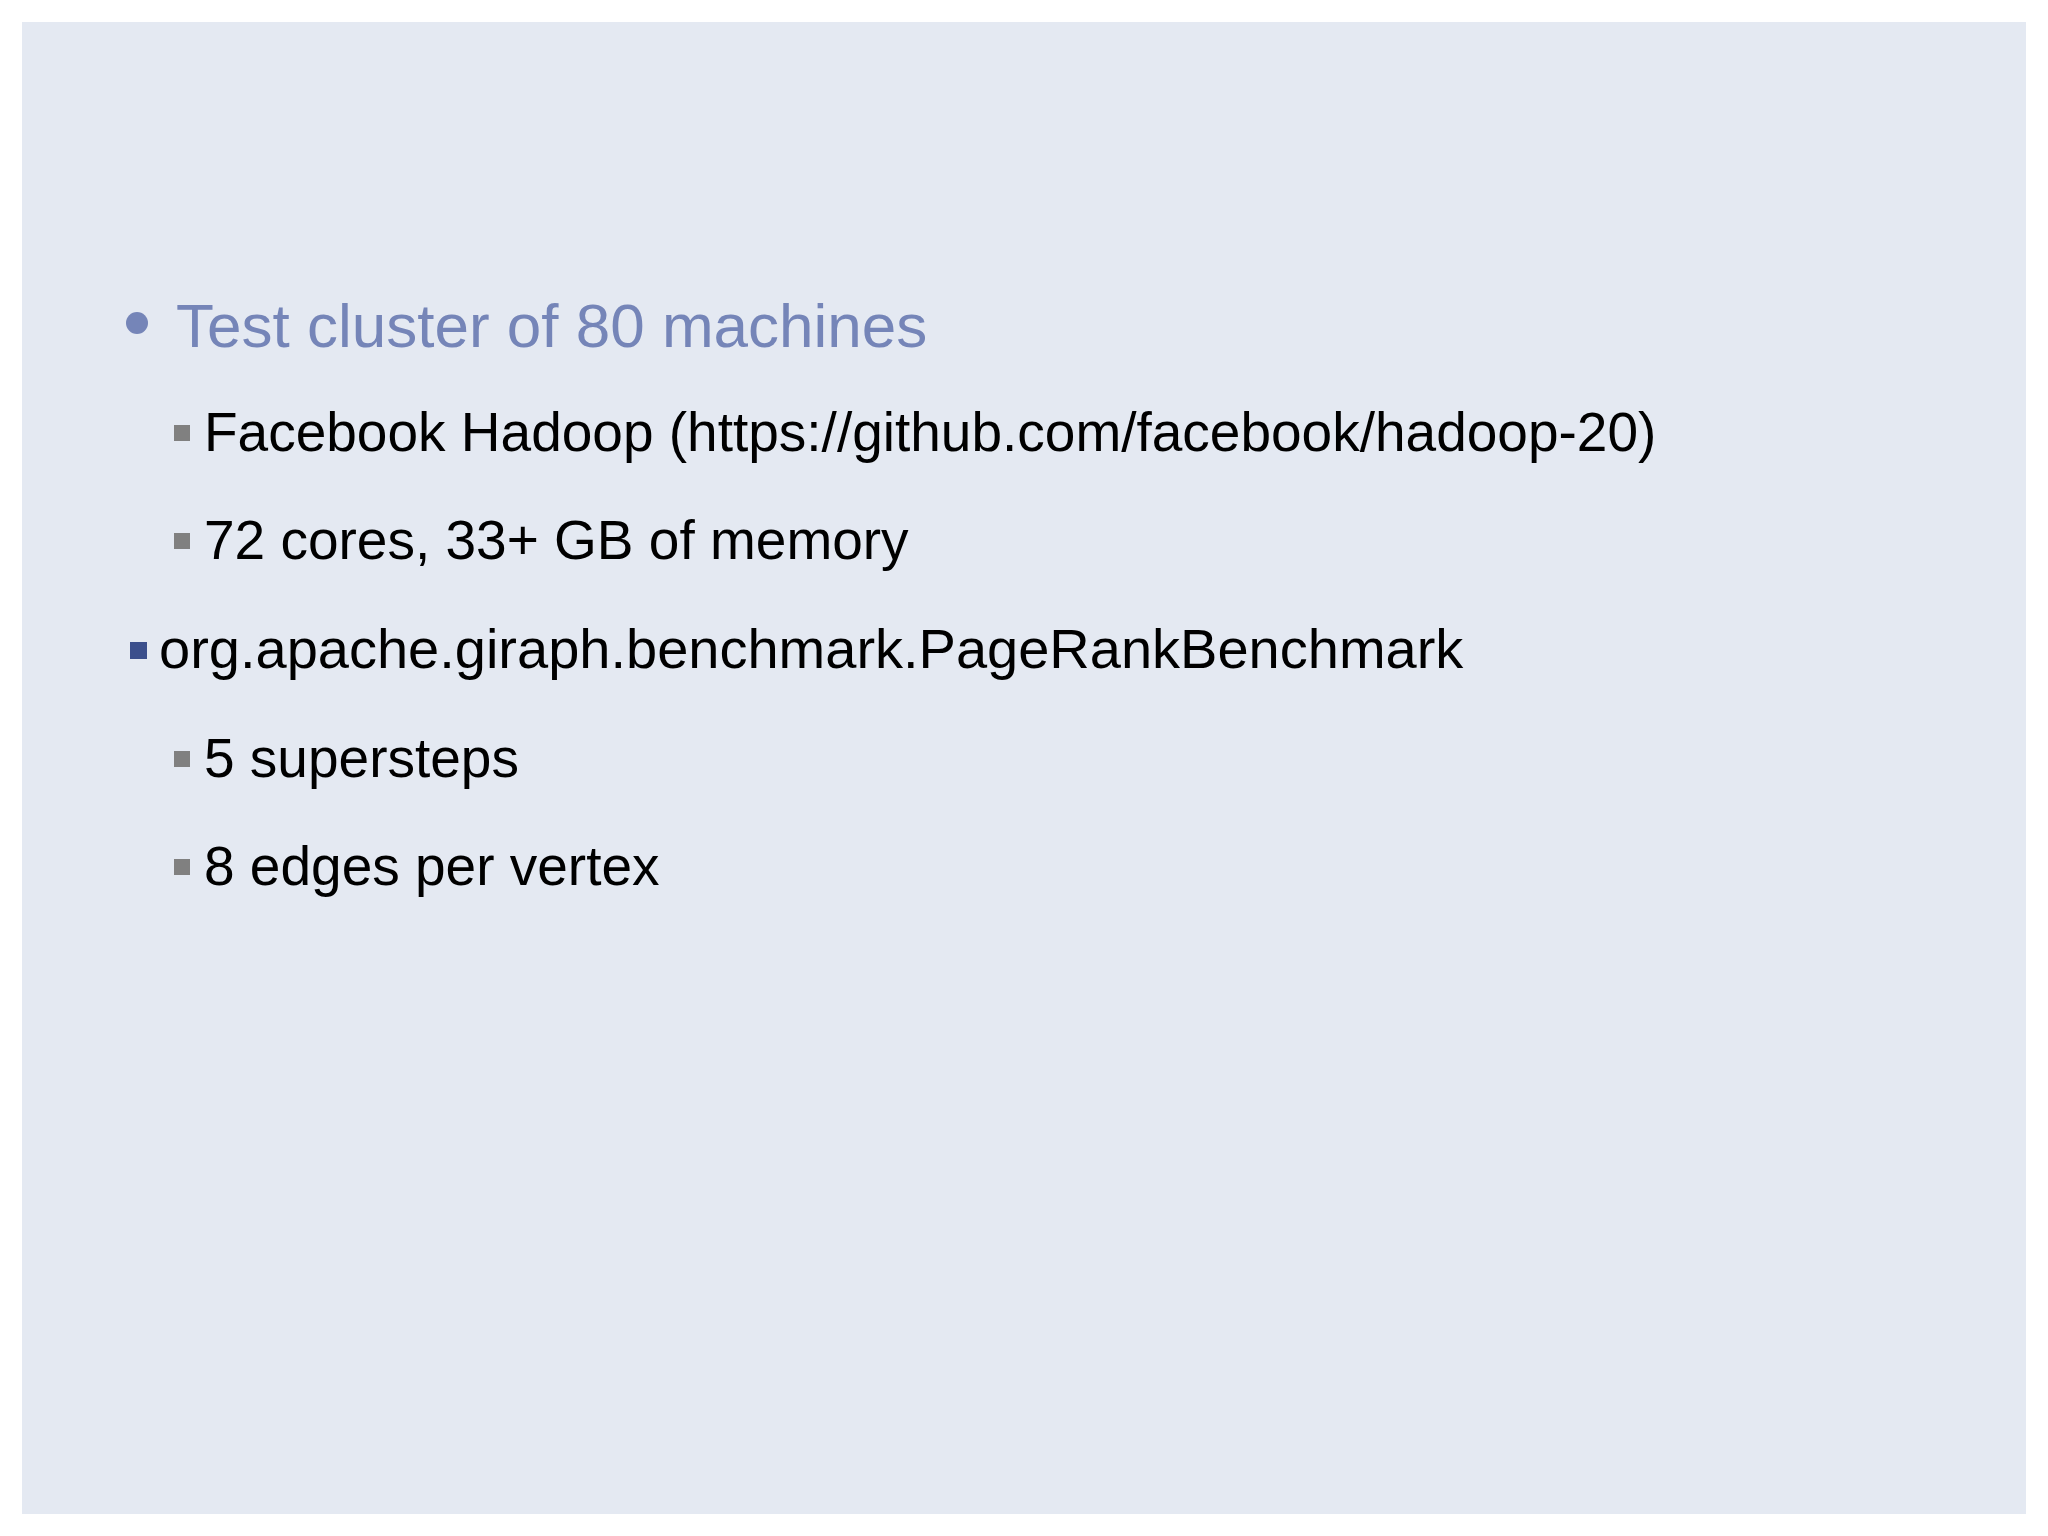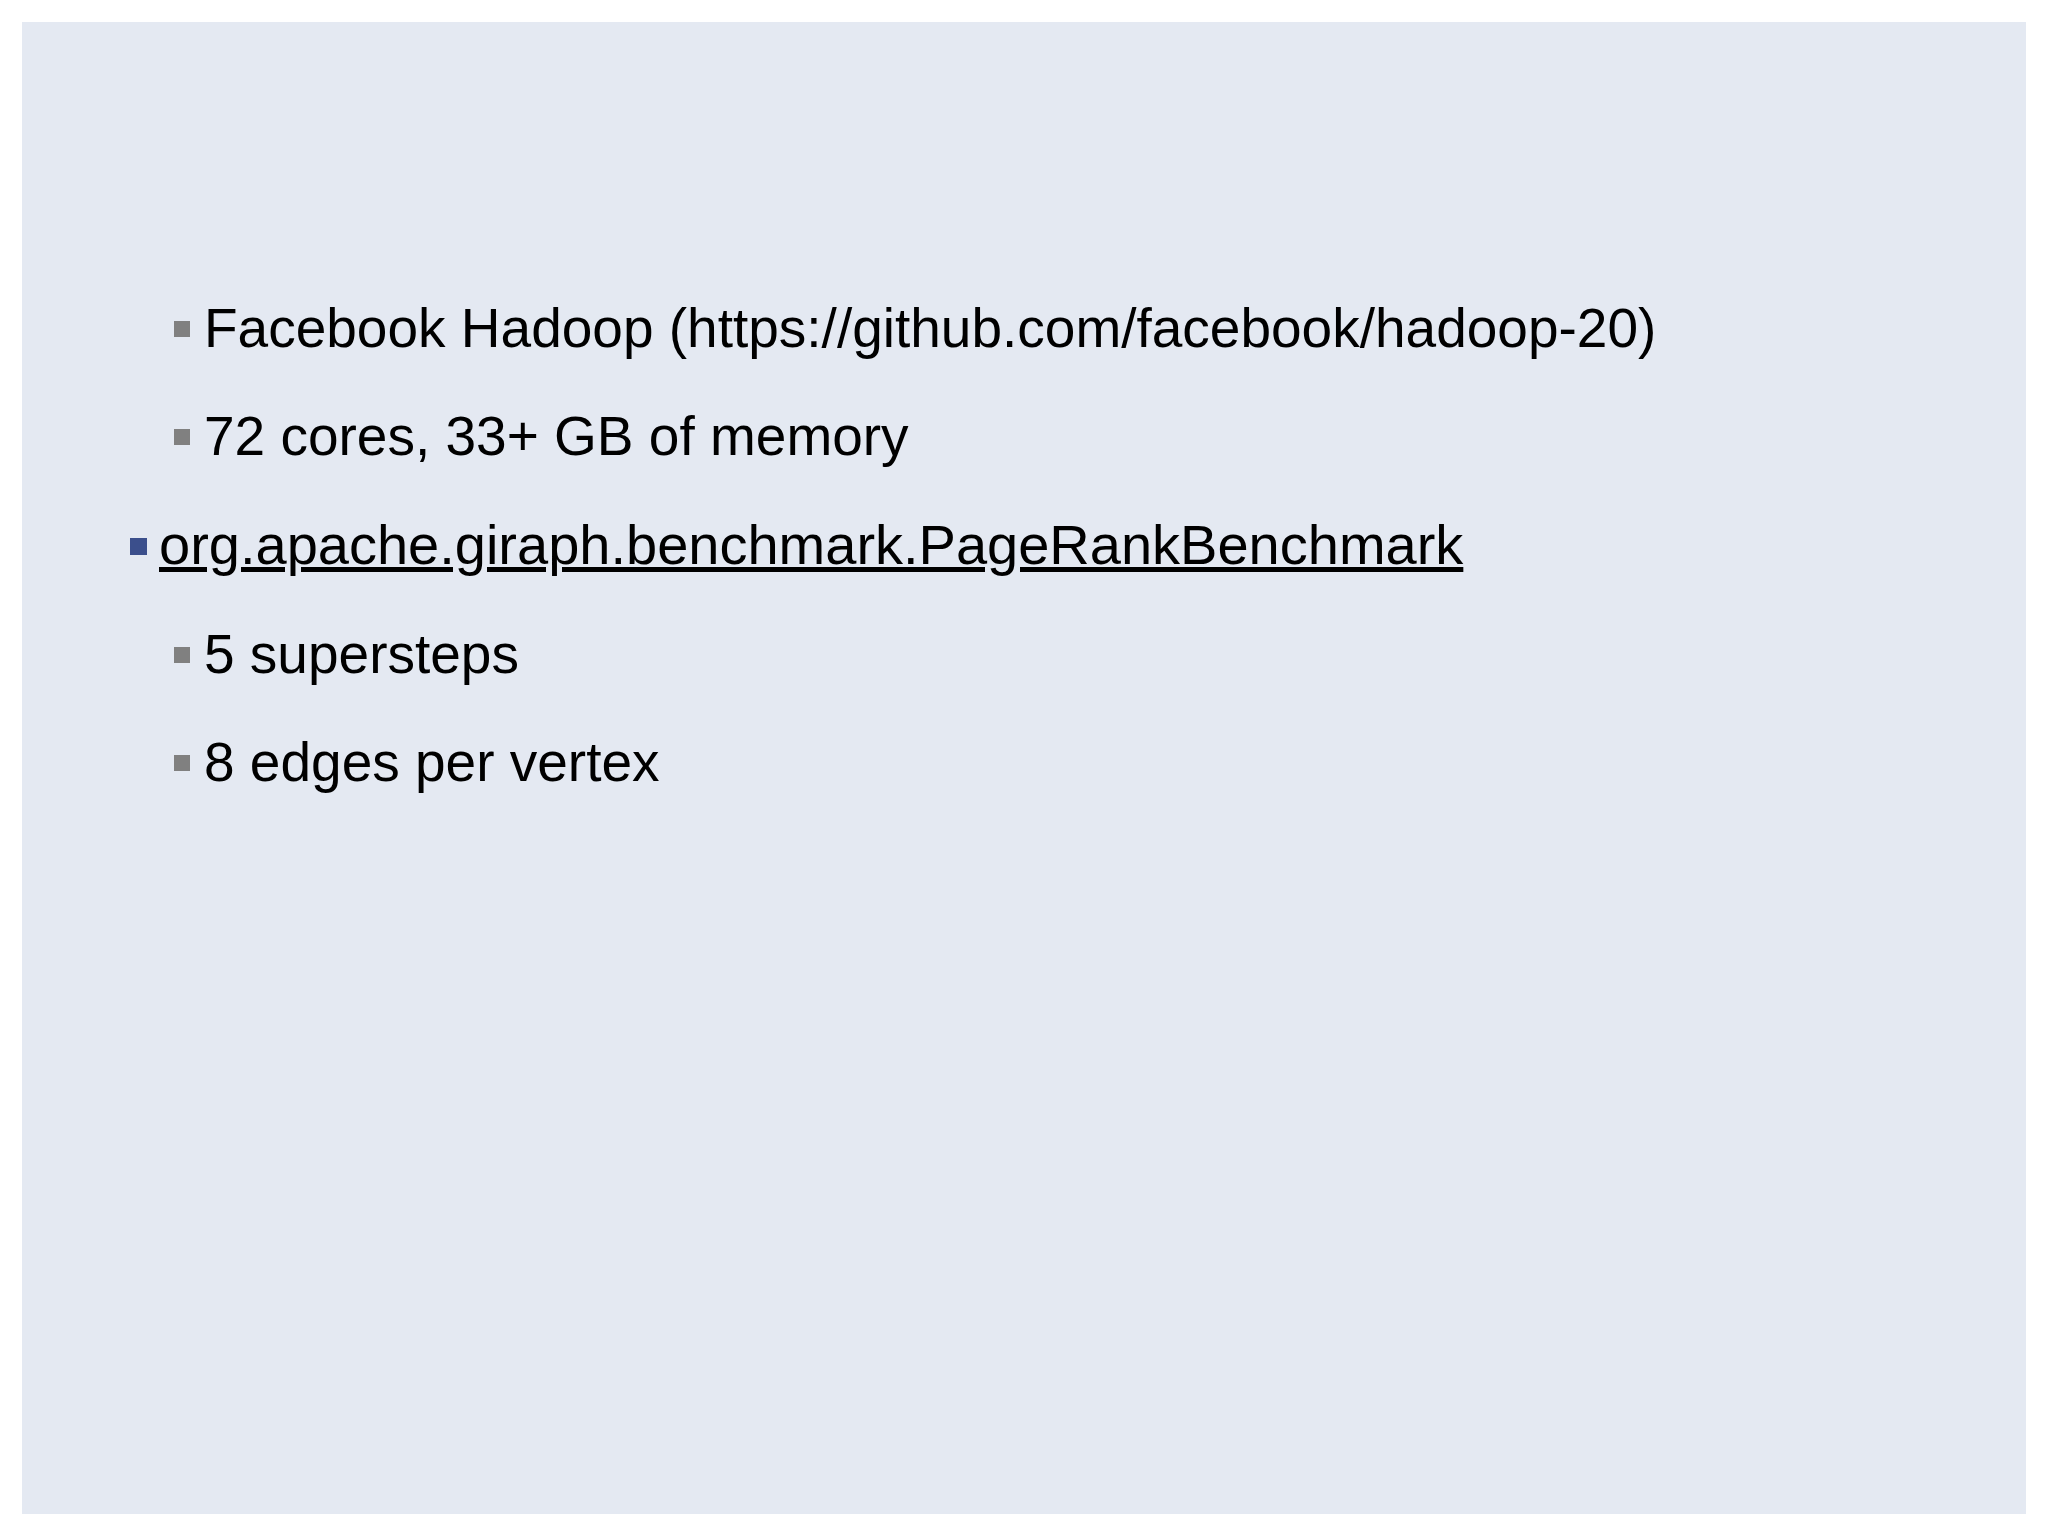--- a/index.html
+++ b/index.html
@@ -87,21 +87,20 @@
   .lvl1 .txt {
     margin-left: 58px;
     font-size: 62px;
     line-height: 104px;
     color: #7585b8;
   }
 
   
   .lvl2 {
     height: 110px;
-    text-decoration: underline;
   }
   .lvl2 .marker {
     left: 12px;
     top: 48px;
     width: 17px;
     height: 17px;
     background: #3b4f8c;
   }
   .lvl2 .txt {
     margin-left: 41px;
@@ -129,20 +128,24 @@
   }
 </style>
 </head>
 <body>
 
 <div id="slide">
   <div id="slide-body">
 
 
     <div class="content" id="content-list">
+        <div class="row lvl1">
+          <span class="marker"></span>
+          <span class="txt">Test cluster of 80 machines</span>
+        </div>
         <div class="row lvl3">
           <span class="marker"></span>
           <span class="txt">Facebook Hadoop (https://github.com/facebook/hadoop-20)</span>
         </div>
         <div class="row lvl3">
           <span class="marker"></span>
           <span class="txt">72 cores, 33+ GB of memory</span>
         </div>
         <div class="row lvl2">
           <span class="marker"></span>

